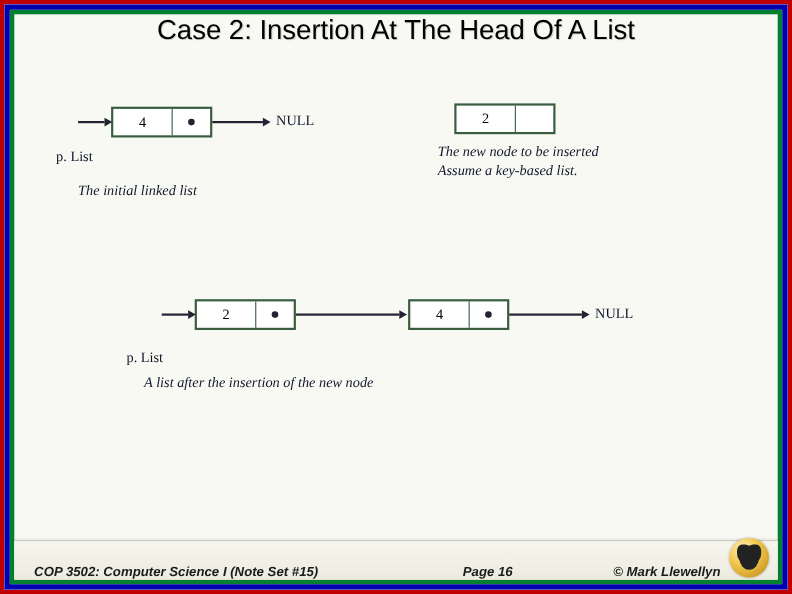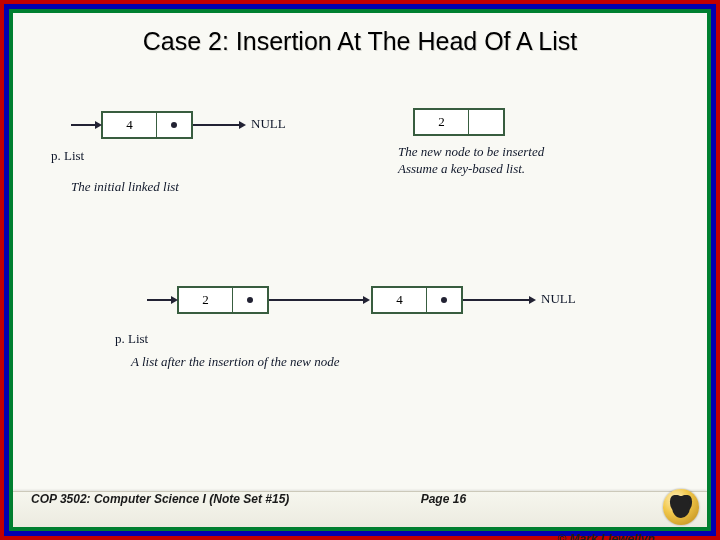--- a/index.html
+++ b/index.html
@@ -27,21 +27,20 @@
     height: 100%;
     border: 4px solid #008030;
     background: #f9f9f4;
     position: relative;
   }
   .slide-title {
     font-family: 'Comic Sans MS', cursive, sans-serif;
     font-size: 25px;
     font-weight: normal;
     text-align: center;
-    padding-top: 14px;
     color: #000;
     text-shadow: 1px 1px 0 rgba(0,0,0,0.15);
   }
   .canvas {
     position: relative;
     width: 100%;
     height: 420px;
   }
 
   
@@ -102,21 +101,21 @@
   .italic { font-style: italic; }
 
   .footer {
     position: absolute;
     left: 0; right: 0; bottom: 0;
     height: 36px;
     background: linear-gradient(#f6f6ee,#ecebe0);
     border-top: 1px solid #ccc9ba;
     box-shadow: 0 -1px 2px rgba(0,0,0,0.1);
     display: flex;
-    align-items: flex-start;
+    align-items: flex-end;
     font-family: Arial, sans-serif;
     font-size: 12px;
     font-weight: bold;
     font-style: italic;
     color: #1a1a1a;
     gap: 36px;
   }
   .footer .left { padding-left: 18px; flex: 0 0 auto; }
   .footer .mid { flex: 1; text-align: center; padding-left: 40px; }
   .footer .right { padding-right: 52px; text-align: right; margin-top: 40px; }

